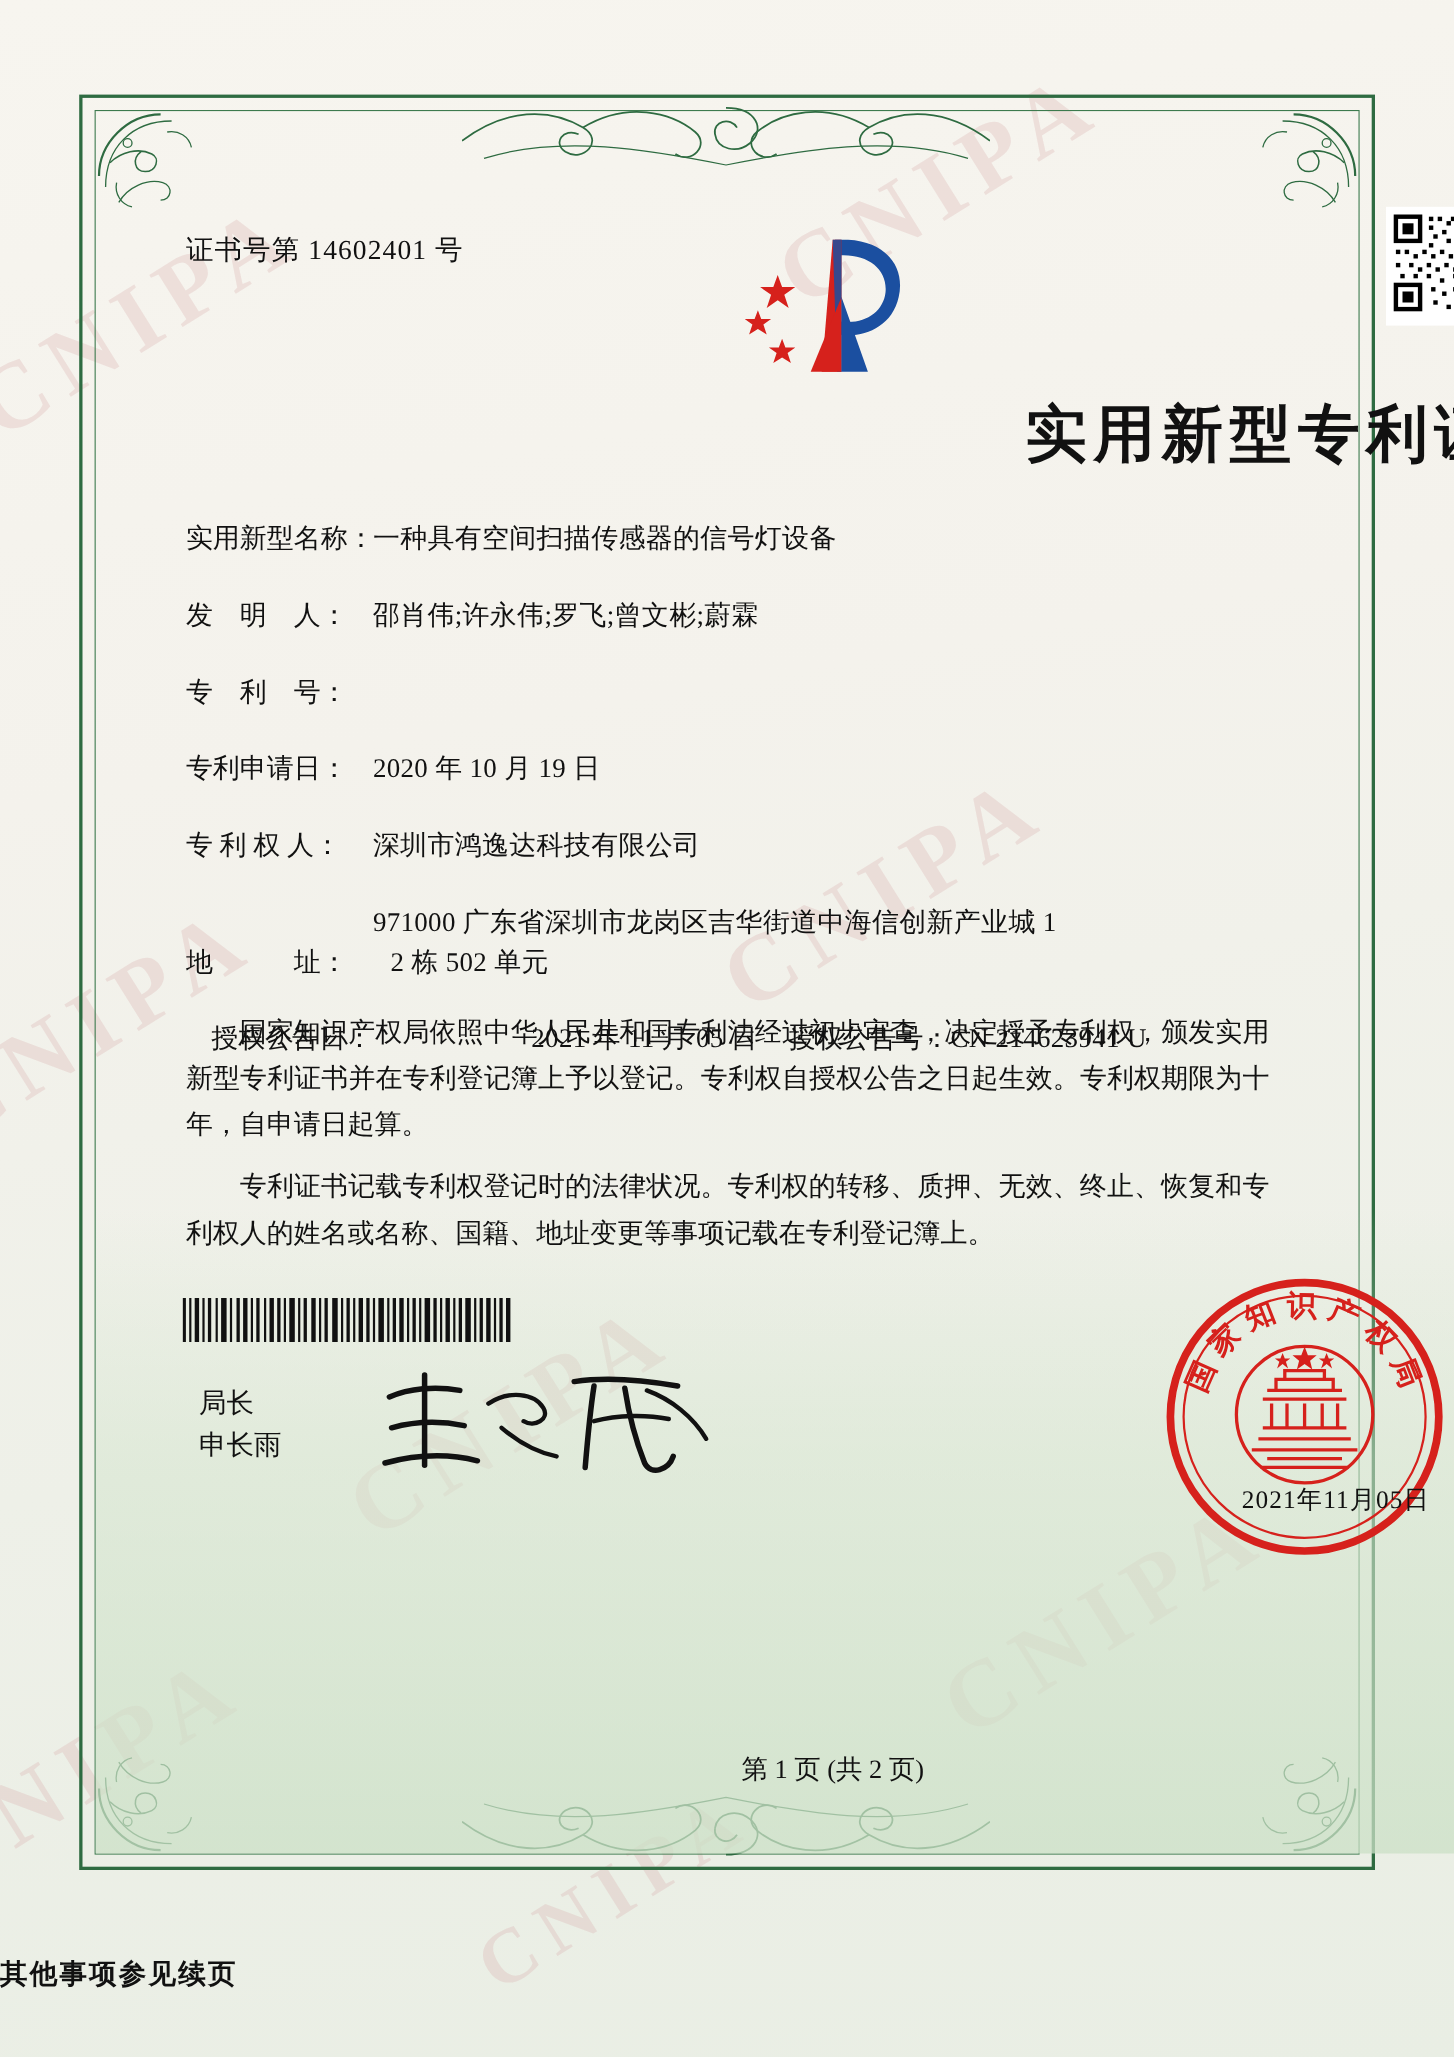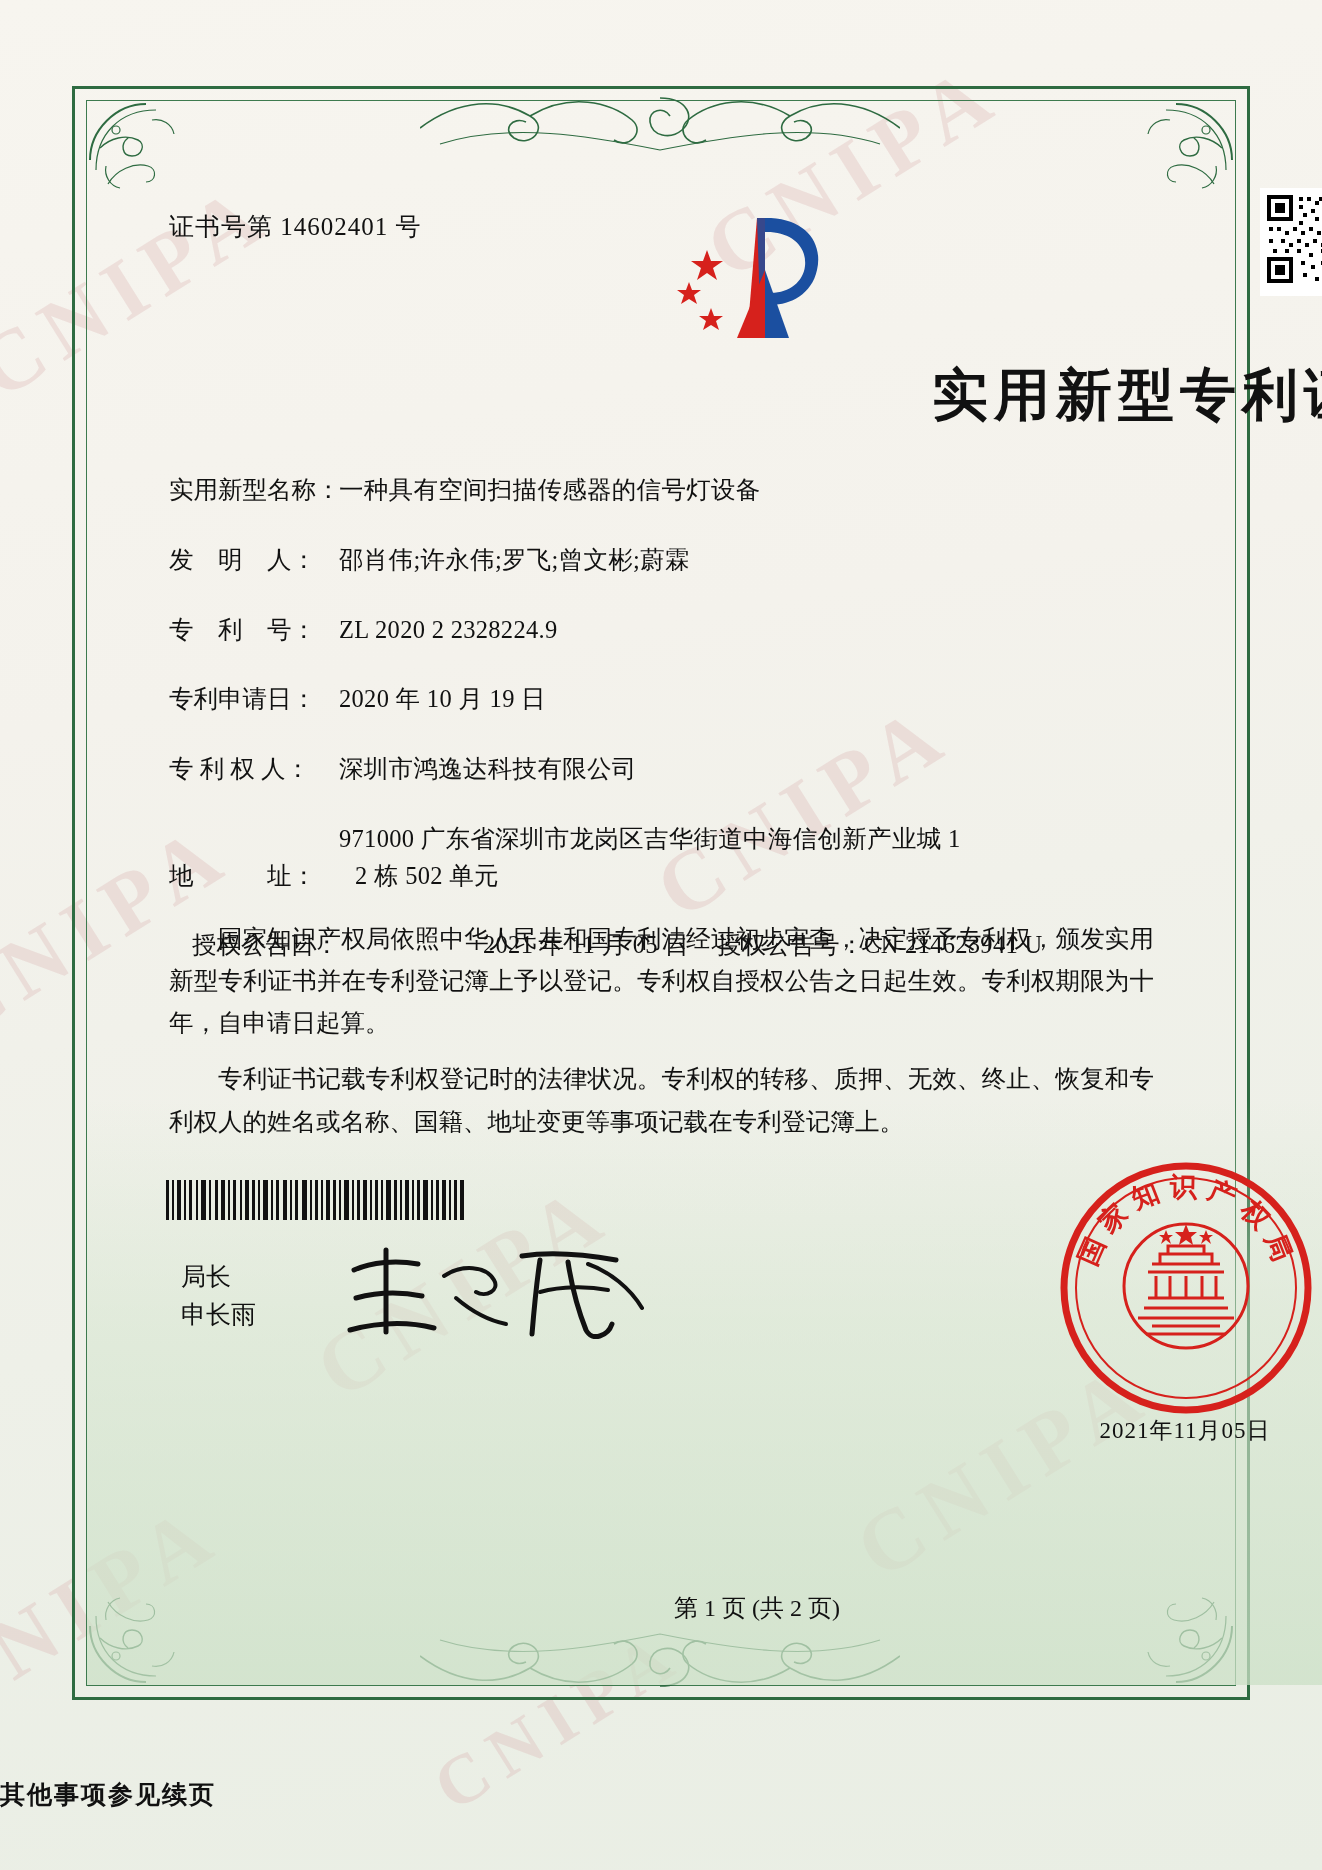--- a/index.html
+++ b/index.html
@@ -226,23 +226,23 @@
   .seal {
     position: absolute;
     right: 112px;
     top: 1058px;
     width: 260px;
     height: 260px;
   }
   .seal-date {
     position: absolute;
     right: 128px;
-    top: 1315px;
+    top: 1248px;
     width: 230px;
-    text-align: center;
+    text-align: right;
     font-size: 23px;
     color: #111;
     letter-spacing: 1px;
   }
 
   .page-no {
     position: absolute;
     left: 0; right: 0;
     top: 1492px;
     text-align: center;
@@ -441,21 +441,20 @@
       <div class="field-row">
         <div class="field-label">实用新型名称：</div>
         <div class="field-value">一种具有空间扫描传感器的信号灯设备</div>
       </div>
       <div class="field-row">
         <div class="field-label">发　明　人：</div>
         <div class="field-value">邵肖伟;许永伟;罗飞;曾文彬;蔚霖</div>
       </div>
       <div class="field-row">
         <div class="field-label">专　利　号：</div>
-        <div class="field-value">ZL 2020 2 2328224.9</div>
       </div>
       <div class="field-row">
         <div class="field-label">专利申请日：</div>
         <div class="field-value">2020 年 10 月 19 日</div>
       </div>
       <div class="field-row">
         <div class="field-label">专 利 权 人：</div>
         <div class="field-value">深圳市鸿逸达科技有限公司</div>
       </div>
       <div class="field-row">

